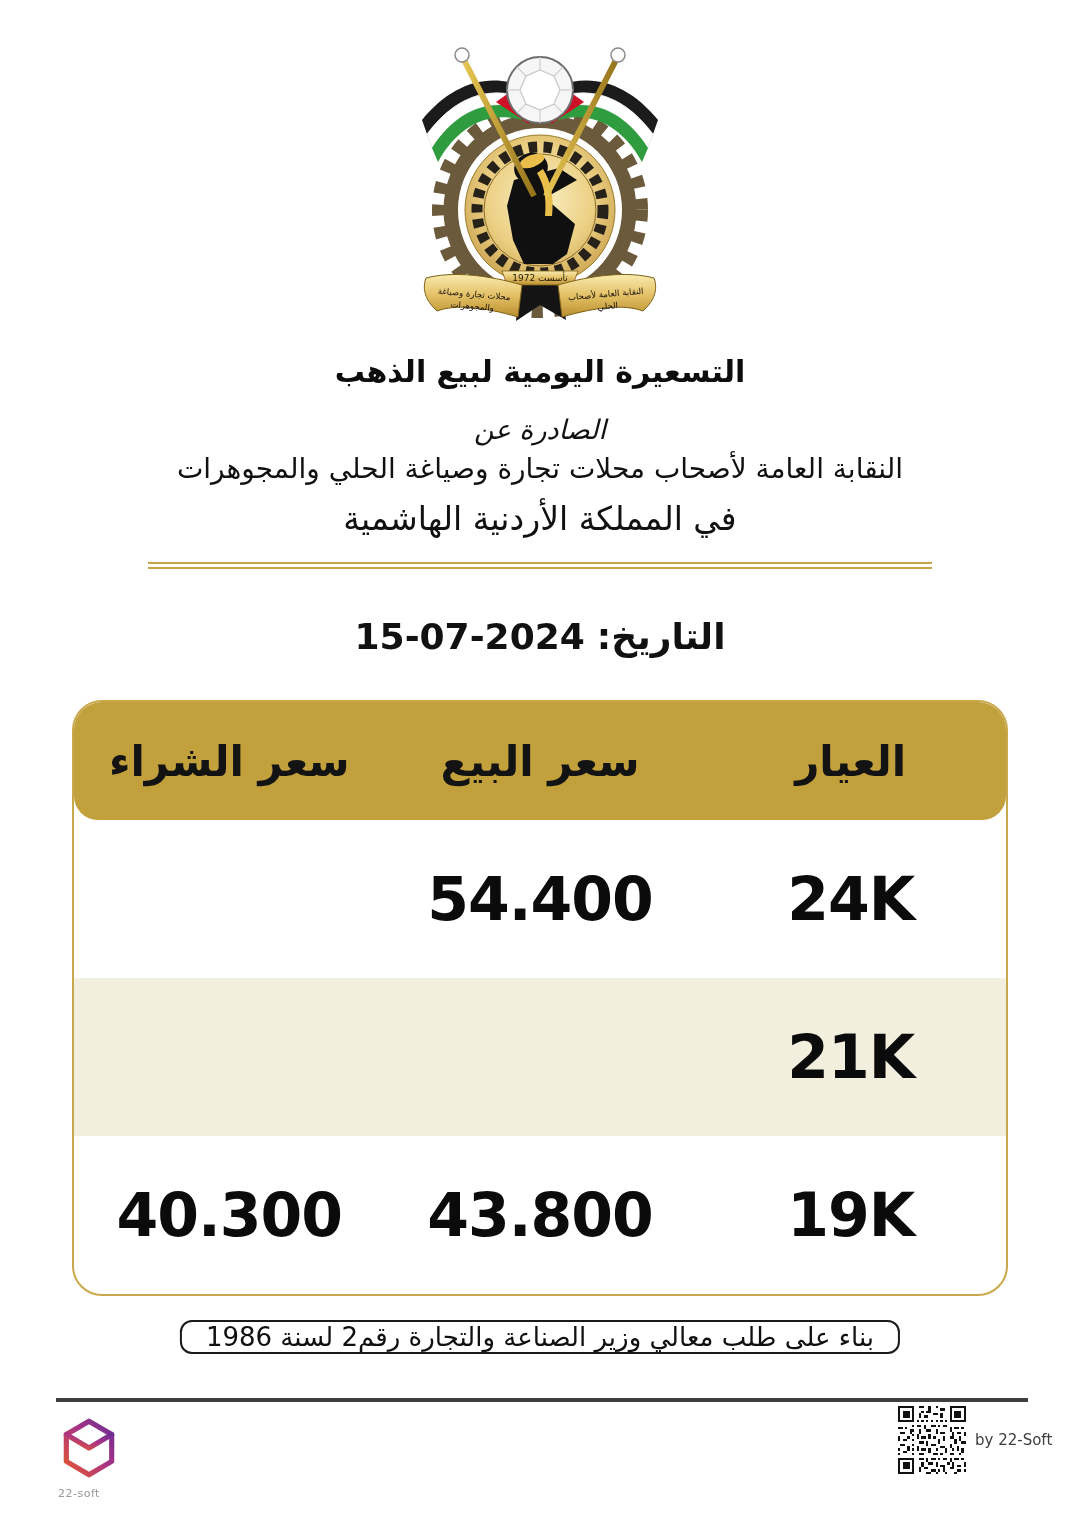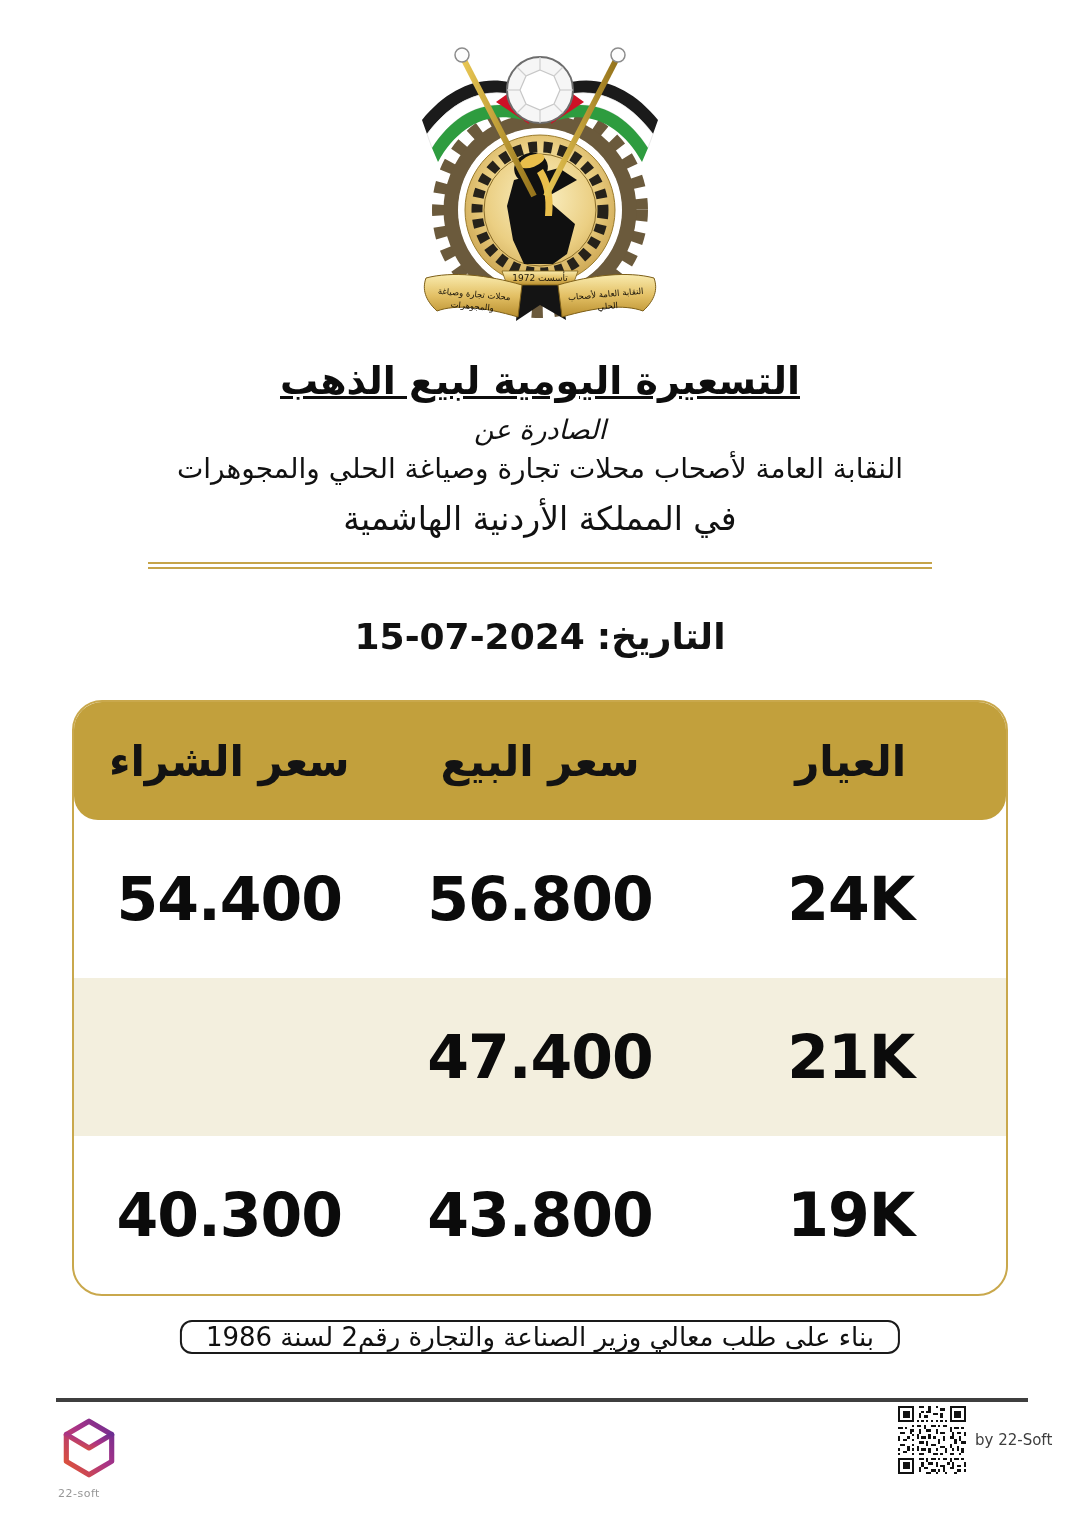--- a/index.html
+++ b/index.html
@@ -7,21 +7,21 @@
     position:relative;
     width:1080px;height:1527px;
     font-family:"DejaVu Sans", sans-serif;
     color:#111;
     overflow:hidden;
   }
   .abs{position:absolute;left:0;right:0;text-align:center;}
   
   .emblem{position:absolute;top:28px;left:50%;transform:translateX(-50%);width:260px;height:302px;}
   
-  .title{top:334px;font-size:38px;font-weight:600;direction:rtl;color:#0d0d0d;text-decoration:underline;}
+  .title{top:334px;font-size:30px;font-weight:600;direction:rtl;color:#0d0d0d;}
   .issued{top:414px;font-size:27px;direction:rtl;font-style:italic;}
   .org{top:452px;font-size:28px;direction:rtl;}
   .kingdom{top:499px;font-size:33px;font-weight:400;direction:rtl;}
   .divider{position:absolute;top:562px;left:148px;width:784px;height:3px;
     border-top:2px solid #C6A449;border-bottom:2px solid #C6A449;}
   .date-line{top:616px;font-size:36px;font-weight:bold;direction:rtl;letter-spacing:0px;}
   .date-line span{margin:0 6px;}
   
   .table-card{
     position:absolute;top:700px;left:72px;width:936px;height:596px;
@@ -163,26 +163,24 @@
   </div>
 
   <div class="table-card">
     <div class="thead">
       <div>العيار</div>
       <div>سعر البيع</div>
       <div>سعر الشراء</div>
     </div>
     <div class="trow">
       <div dir="ltr">24K</div>
-      <div dir="ltr">56.800</div>
       <div dir="ltr">54.400</div>
     </div>
     <div class="trow stripe">
       <div dir="ltr">21K</div>
-      <div dir="ltr">47.400</div>
     </div>
     <div class="trow">
       <div dir="ltr">19K</div>
       <div dir="ltr">43.800</div>
       <div dir="ltr">40.300</div>
     </div>
   </div>
 
   <div class="note-box">بناء على طلب معالي وزير الصناعة والتجارة رقم2 لسنة 1986</div>
 

